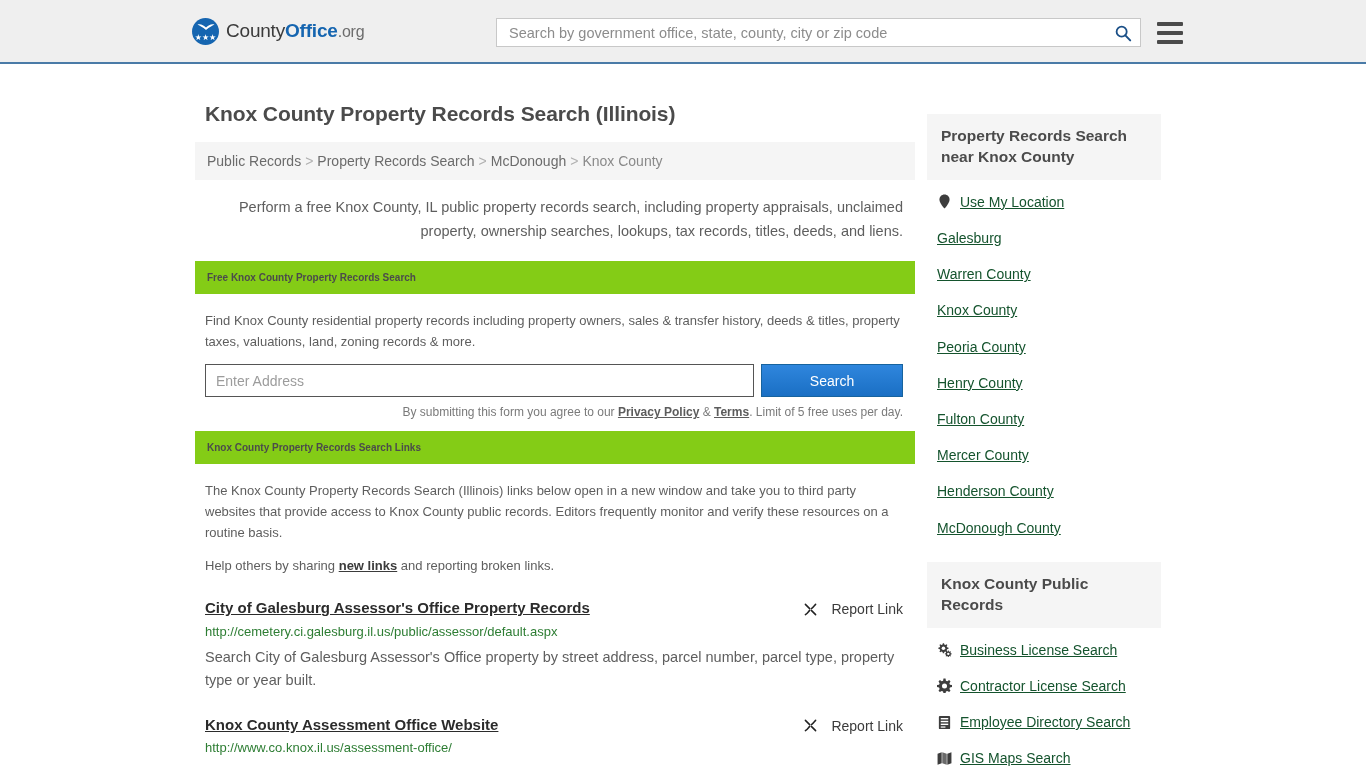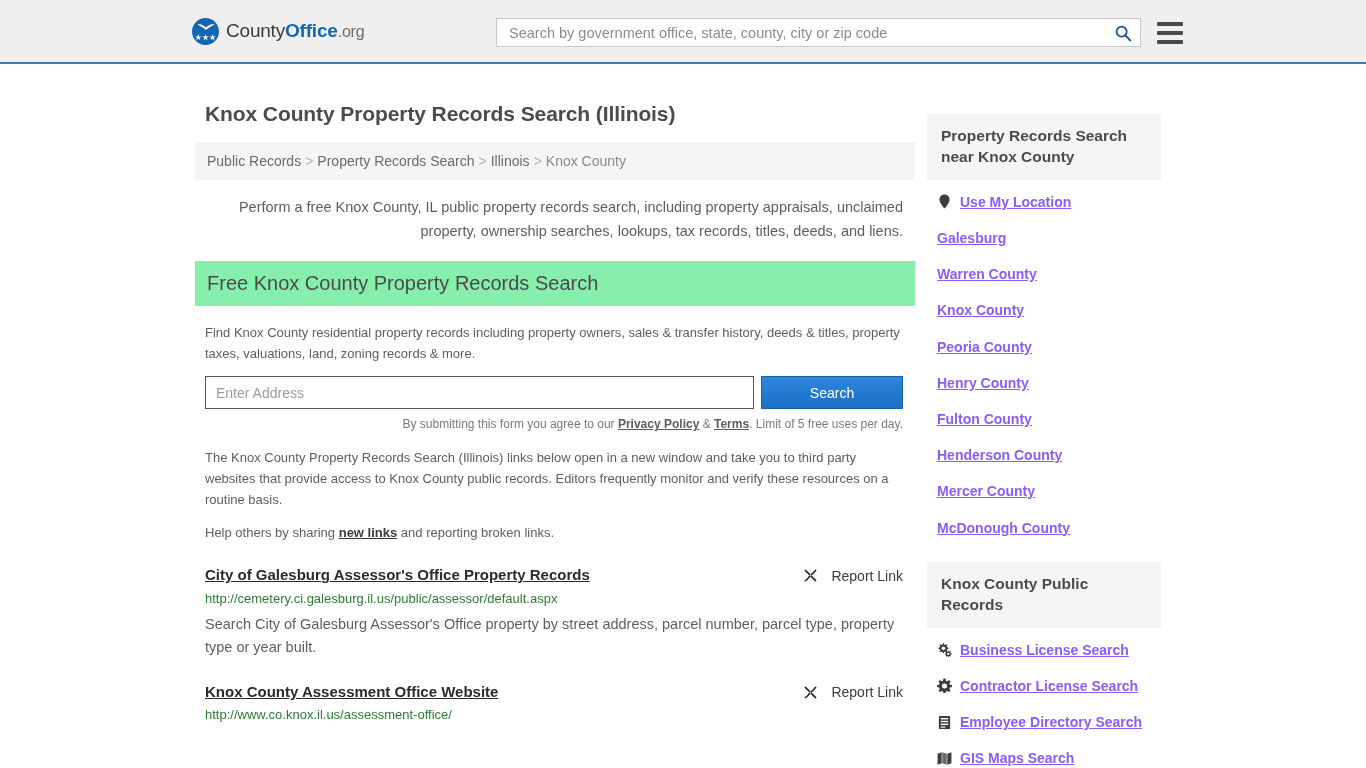--- a/index.html
+++ b/index.html
@@ -149,24 +149,24 @@
 
   .intro {
     font-size: 14.5px;
     color: #5e5e5e;
     line-height: 1.62;
     padding: 16px 12px 6px 10px;
     text-align: right;
   }
 
   .section-head {
-    background: #86efac;
+    background: #84cc16;
     padding: 11px 12px;
-    font-size: 20px;
-    font-weight: normal;
+    font-size: 10px;
+    font-weight: bold;
     color: #4b4b4b;
     margin-top: 12px;
   }
 
   .section-body {
     font-size: 13px;
     color: #5e5e5e;
     line-height: 1.62;
     padding: 16px 12px 0 10px;
   }
@@ -219,21 +219,21 @@
     font-weight: bold;
   }
 
   
   .result {
     padding: 0 12px 0 10px;
     margin-top: 22px;
   }
   .result-top {
     display: flex;
-    align-items: center;
+    align-items: flex-end;
     justify-content: space-between;
   }
   .result-title {
     font-size: 15px;
     font-weight: bold;
     color: #2b2b2b;
     text-decoration: underline;
     line-height: 1.3;
   }
   .report-link {
@@ -275,24 +275,23 @@
   }
   .side-list { padding: 4px 0 0 0; }
   .side-item {
     display: flex;
     align-items: center;
     gap: 8px;
     padding: 9px 14px 9px 10px;
   }
   .side-item a {
     font-size: 14px;
-    color: #8b5cf6;
+    color: #14532d;
     text-decoration: underline;
     line-height: 1.3;
-    font-weight: bold;
   }
   .side-ico {
     width: 15px; height: 15px;
     flex: 0 0 auto;
     display: block;
     fill: #3d3d3d;
   }
   .side-block-2 { margin-top: 16px; }
 </style>
 </head>
@@ -326,37 +325,38 @@
 </div>
 
 <div class="page">
   <div class="content-wrap">
 
     <div class="main-col">
 
       <h1 class="page-title">Knox County Property Records Search (Illinois)</h1>
 
       <div class="breadcrumb">
-        <a href="#">Public Records</a><span class="sep">&gt;</span><a href="#">Property Records Search</a><span class="sep">&gt;</span><a href="#">Illinois</a><span class="sep">&gt;</span><span class="current">Knox County</span>
+        <a href="#">Public Records</a><span class="sep">&gt;</span><a href="#">Property Records Search</a><span class="sep">&gt;</span><a href="#">McDonough</a><span class="sep">&gt;</span><span class="current">Knox County</span>
       </div>
 
       <div class="intro">Perform a free Knox County, IL public property records search, including property appraisals, unclaimed property, ownership searches, lookups, tax records, titles, deeds, and liens.</div>
 
       <div class="section-head">Free Knox County Property Records Search</div>
       <div class="section-body">
         <p>Find Knox County residential property records including property owners, sales &amp; transfer history, deeds &amp; titles, property taxes, valuations, land, zoning records &amp; more.</p>
       </div>
 
       <div class="addr-form">
         <input class="addr-input" type="text" placeholder="Enter Address" style="">
         <button class="addr-btn">Search</button>
       </div>
       <div class="form-note"><span>By submitting this form you agree to our </span><a href="#">Privacy Policy</a><span> &amp; </span><a href="#">Terms</a><span>. Limit of 5 free uses per day.</span>
       </div>
 
+      <div class="section-head">Knox County Property Records Search Links</div>
       <div class="section-body">
         <p>The Knox County Property Records Search (Illinois) links below open in a new window and take you to third party websites that provide access to Knox County public records. Editors frequently monitor and verify these resources on a routine basis.</p>
         <p><span>Help others by sharing </span><a href="#">new links</a><span> and reporting broken links.</span>
         </p>
       </div>
 
       <div class="result">
         <div class="result-top">
           <a class="result-title" href="#">City of Galesburg Assessor's Office Property Records</a>
           <span class="report-link">
@@ -412,24 +412,24 @@
         <div class="side-item">
           <a href="#">Peoria County</a>
         </div>
         <div class="side-item">
           <a href="#">Henry County</a>
         </div>
         <div class="side-item">
           <a href="#">Fulton County</a>
         </div>
         <div class="side-item">
+          <a href="#">Mercer County</a>
+        </div>
+        <div class="side-item">
           <a href="#">Henderson County</a>
-        </div>
-        <div class="side-item">
-          <a href="#">Mercer County</a>
         </div>
         <div class="side-item">
           <a href="#">McDonough County</a>
         </div>
       </div>
 
       <div class="side-head side-block-2">Knox County Public Records</div>
       <div class="side-list">
 
         <div class="side-item">

